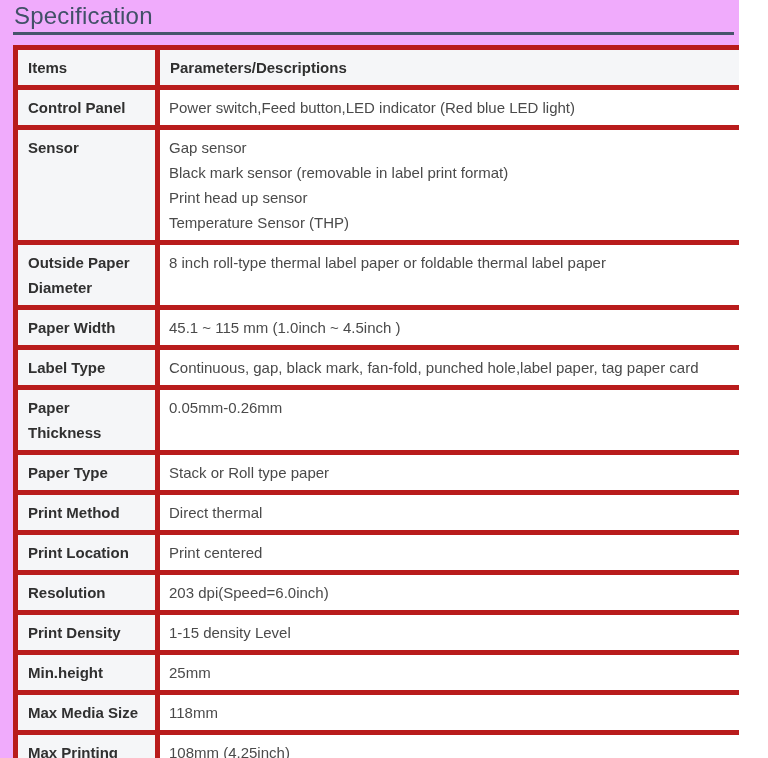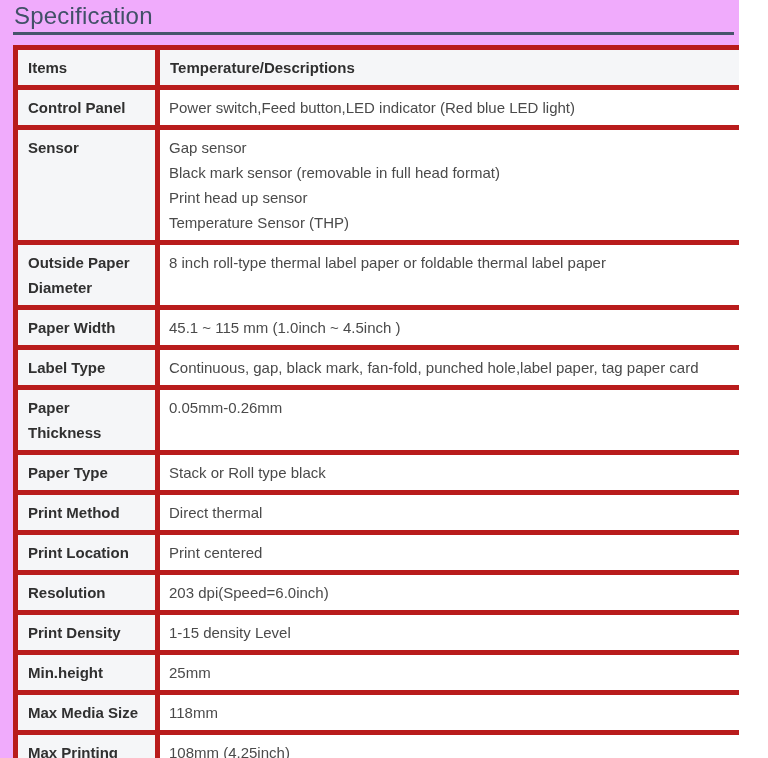--- a/index.html
+++ b/index.html
@@ -76,35 +76,35 @@
   </div>
 
   <table class="spec-table">
     <colgroup>
       <col class="col-items">
       <col class="col-params">
     </colgroup>
     <thead>
       <tr>
         <th>Items</th>
-        <th>Temperature/Descriptions</th>
+        <th>Parameters/Descriptions</th>
       </tr>
     </thead>
     <tbody id="spec-body">
         <tr>
           <th class="item-cell">Control Panel</th>
           <td class="value-cell">
             <span class="value-line">Power switch,Feed button,LED indicator (Red blue LED light)</span>
           </td>
         </tr>
         <tr>
           <th class="item-cell">Sensor</th>
           <td class="value-cell">
             <span class="value-line">Gap sensor</span>
-            <span class="value-line">Black mark sensor (removable in full head format)</span>
+            <span class="value-line">Black mark sensor (removable in label print format)</span>
             <span class="value-line">Print head up sensor</span>
             <span class="value-line">Temperature Sensor (THP)</span>
           </td>
         </tr>
         <tr>
           <th class="item-cell">Outside Paper Diameter</th>
           <td class="value-cell">
             <span class="value-line">8 inch roll-type thermal label paper or foldable thermal label paper</span>
           </td>
         </tr>
@@ -122,21 +122,21 @@
         </tr>
         <tr>
           <th class="item-cell">Paper Thickness</th>
           <td class="value-cell">
             <span class="value-line">0.05mm-0.26mm</span>
           </td>
         </tr>
         <tr>
           <th class="item-cell">Paper Type</th>
           <td class="value-cell">
-            <span class="value-line">Stack or Roll type black</span>
+            <span class="value-line">Stack or Roll type paper</span>
           </td>
         </tr>
         <tr>
           <th class="item-cell">Print Method</th>
           <td class="value-cell">
             <span class="value-line">Direct thermal</span>
           </td>
         </tr>
         <tr>
           <th class="item-cell">Print Location</th>

